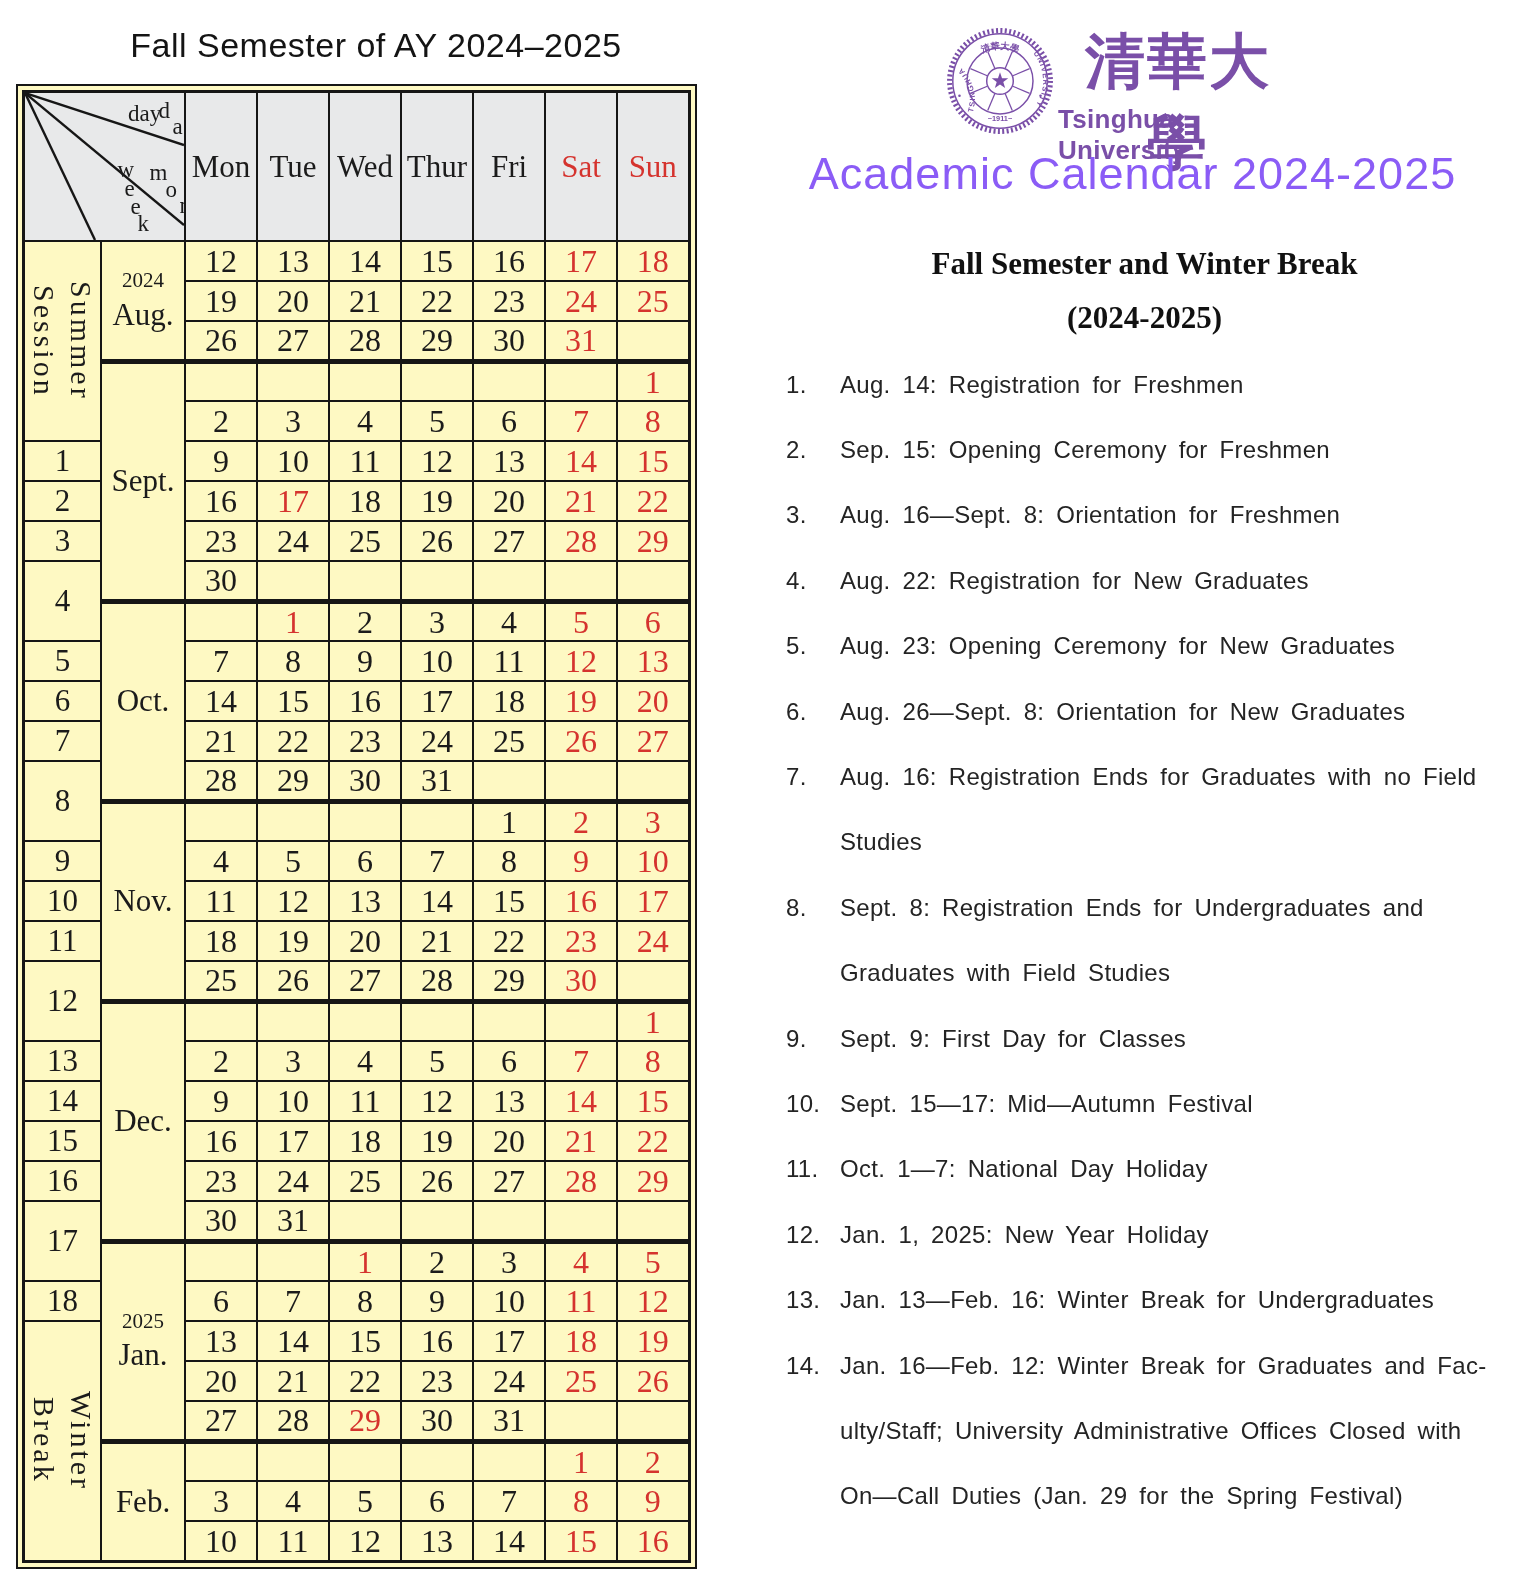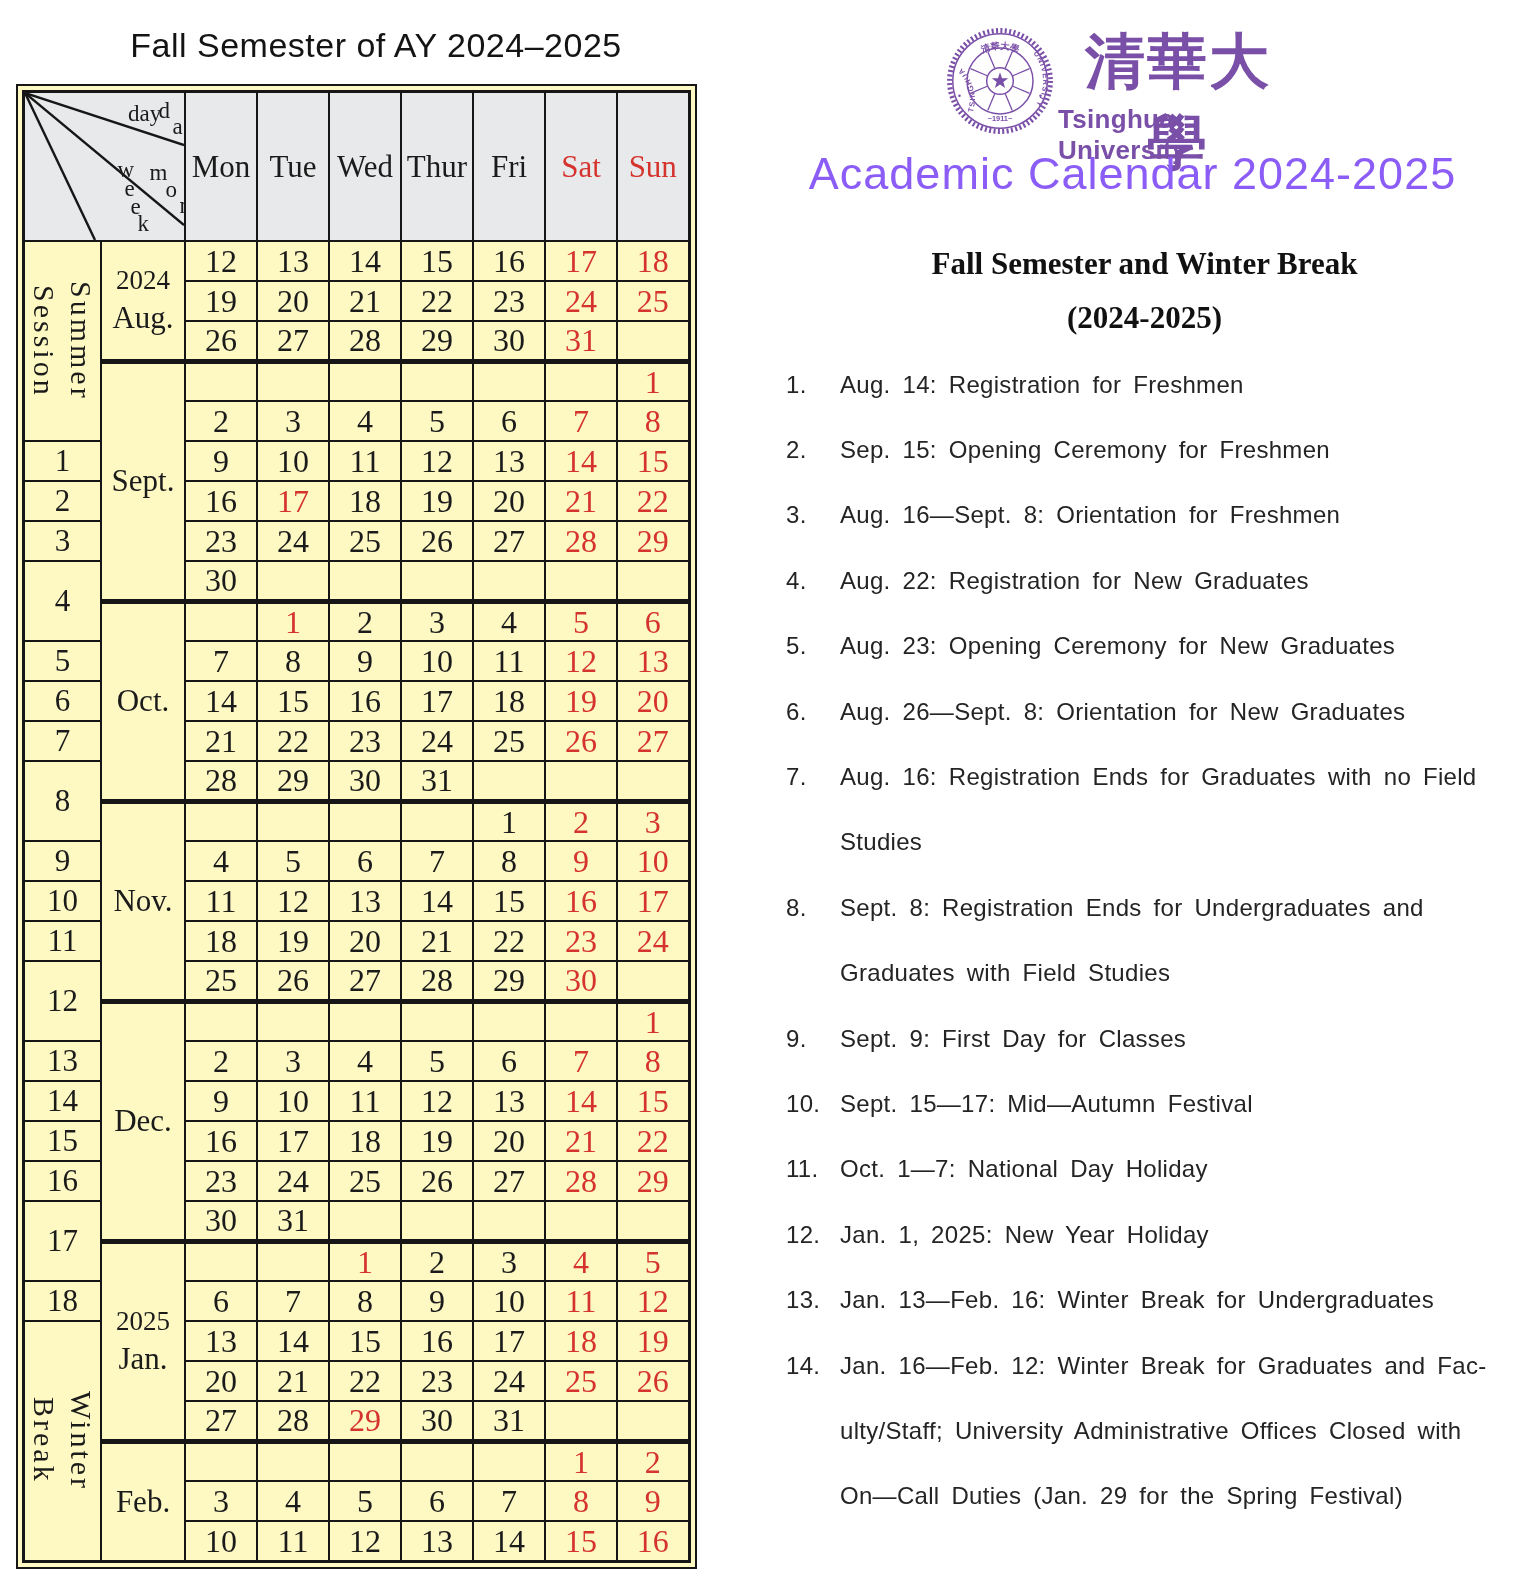--- a/index.html
+++ b/index.html
@@ -25,21 +25,21 @@
     padding:0; overflow:hidden;
   }
   tr.hdr td { background:#e8e9ea; height:147px; }
   td.day-h { font-size:31px; color:#1b1b1b; }
   td.day-h.red { color:var(--red);margin-left:19px; }
   tr.body-row { height:40px; }
   td.date-cell { font-size:32px; line-height:1; }
   td.date-cell.red { color:var(--red); }
   td.week-cell { font-size:31px; }
   td.month-cell { font-size:31px; line-height:1.15; }
-  td.month-cell .yr { display:block; font-size:27px; margin-bottom:4px; }
+  td.month-cell .yr { display:block; font-size:21px; margin-bottom:4px; }
   tr.month-start td { border-top:5px solid #161616; }
   .vlabel {
     writing-mode:vertical-rl; white-space:pre-line; margin:0 auto;
     font-size:30px; letter-spacing:3px; line-height:1.25; text-align:center;
   }
   
   td.corner { position:relative; padding:0; }
   .corner-box { position:relative; width:100%; height:147px; }
   .corner-box svg { position:absolute; left:0; top:0; width:100%; height:100%; }
   .corner-box .w { position:absolute; font-size:23px; color:#1b1b1b; }

